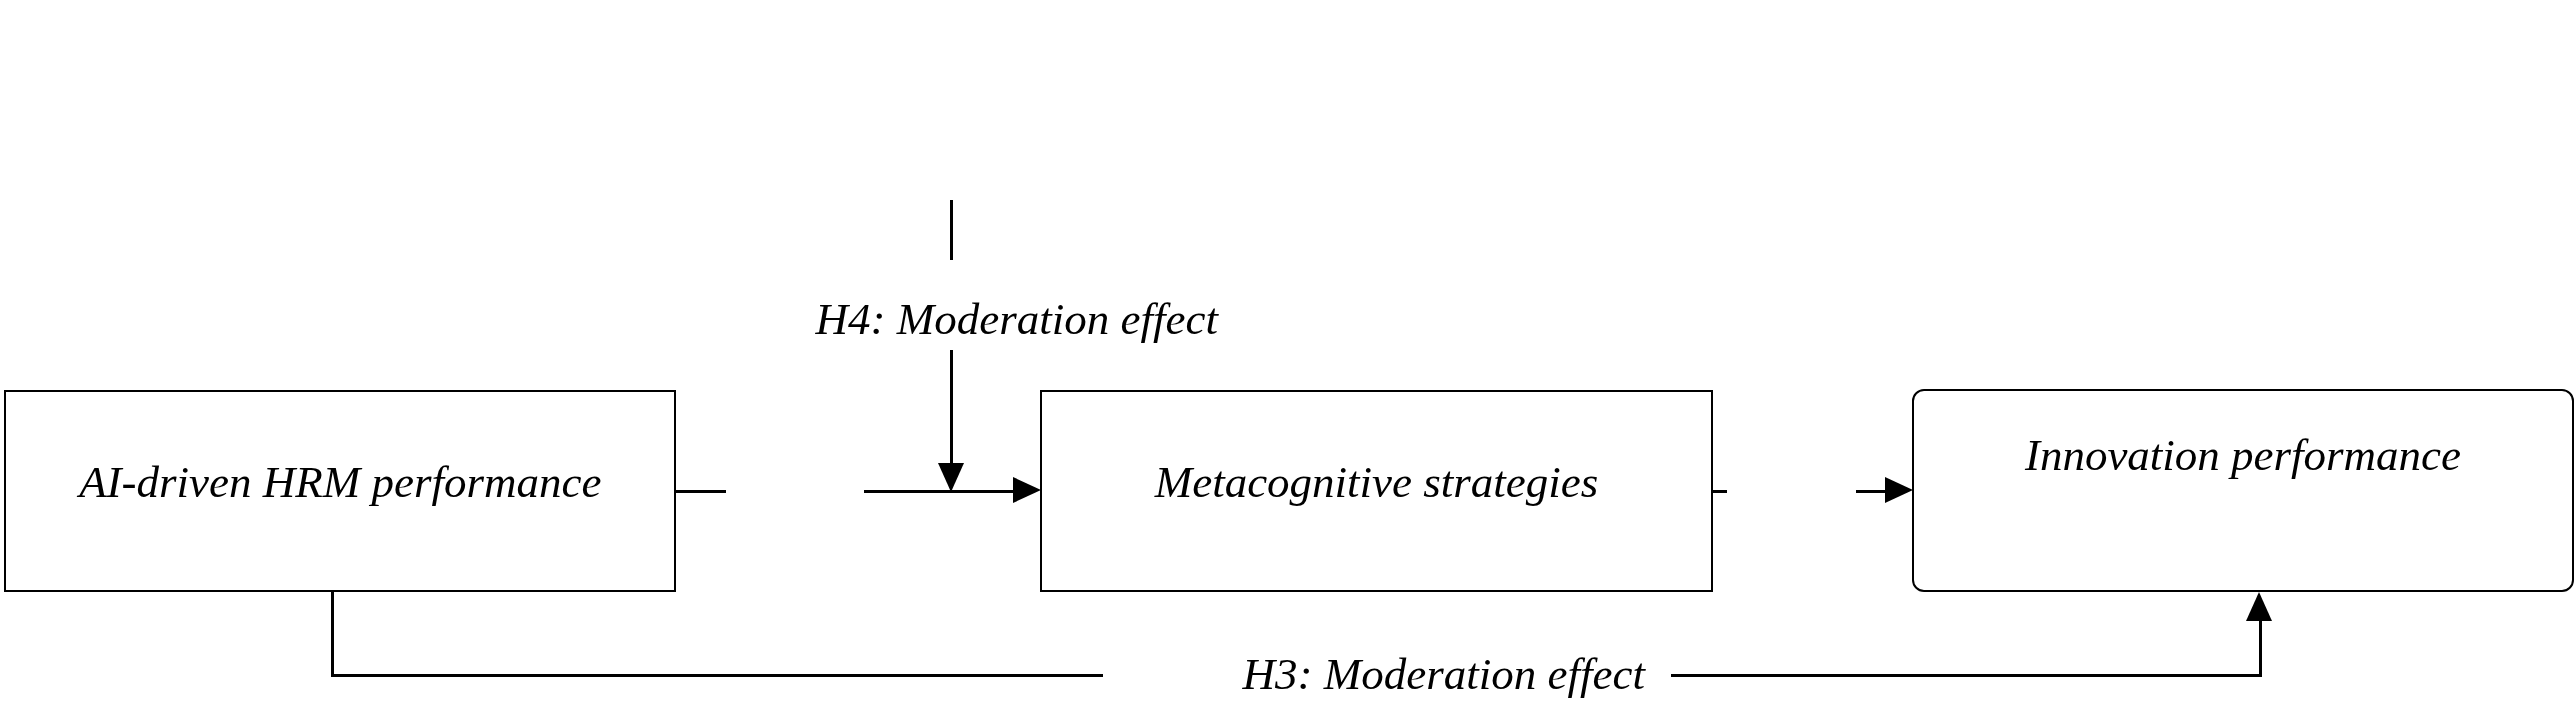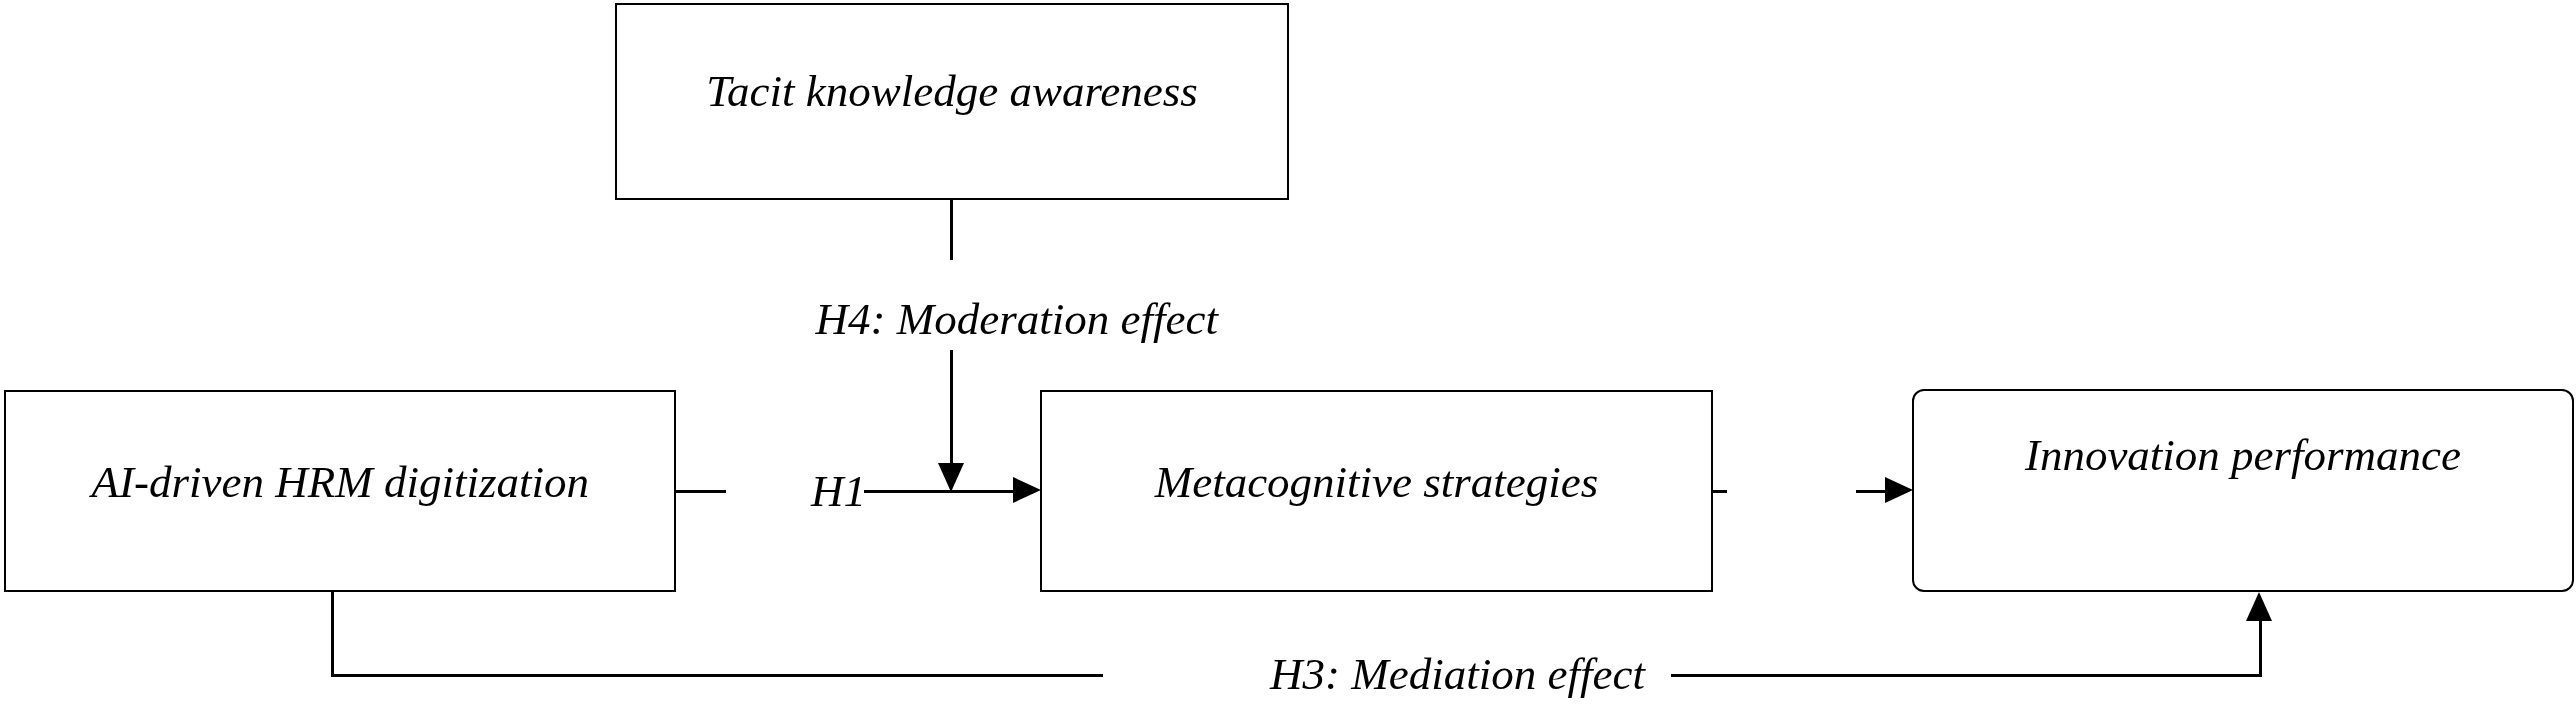--- a/index.html
+++ b/index.html
@@ -64,51 +64,47 @@
     border-left: 13.7px solid transparent;
     border-right: 13.7px solid transparent;
     border-bottom: 29px solid #000000;
   }
 </style>
 </head>
 <body>
 
 <div id="canvas">
 
-  <div class="box" style="left:615px; top:2.6px; width:674px; height:197px; padding-bottom:19px;">
-    <span class="node-label">Tacit knowledge awareness</span>
-  </div>
 
   <div class="box" style="left:4.3px; top:390px; width:672px; height:202px; padding-bottom:15.4px;">
-    <span class="node-label">AI-driven HRM digitization</span>
+    <span class="node-label">AI-driven HRM performance</span>
   </div>
 
   <div class="box" style="left:1040px; top:390px; width:673px; height:202px; padding-bottom:15.4px;">
     <span class="node-label">Metacognitive strategies</span>
   </div>
 
   <div class="box" style="left:1912px; top:389px; width:662px; height:203px; padding-bottom:69px;border-radius:12px;">
     <span class="node-label">Innovation performance</span>
   </div>
 
   <div class="line" style="left:950px; top:200px; width:2.6px; height:60px;"></div>
   <div class="edge-label" style="left:703px; top:292px; width:515px;">H4: Moderation effect</div>
   <div class="line" style="left:950px; top:350px; width:2.6px; height:113px;"></div>
   <div class="arrow-down" style="left:938px; top:463px;"></div>
 
   <div class="line" style="left:676px; top:490px; width:50px; height:2.6px;"></div>
-  <div class="edge-label" style="left:729px; top:464px; width:137px;">H1</div>
   <div class="line" style="left:864px; top:490px; width:149px; height:2.6px;"></div>
   <div class="arrow-right" style="left:1013px; top:477px;"></div>
 
   <div class="line" style="left:1713px; top:490px; width:13.7px; height:2.6px;"></div>
   <div class="line" style="left:1856px; top:490px; width:31px; height:2.6px;"></div>
   <div class="arrow-right" style="left:1885px; top:477px;"></div>
 
   <div class="line" style="left:331px; top:592px; width:2.6px; height:85px;"></div>
   <div class="line" style="left:331px; top:674px; width:772px; height:2.6px;"></div>
-  <div class="edge-label" style="left:1130px; top:647px; width:515px;">H3: Mediation effect</div>
+  <div class="edge-label" style="left:1130px; top:647px; width:515px;">H3: Moderation effect</div>
   <div class="line" style="left:1671px; top:674px; width:590px; height:2.6px;"></div>
   <div class="line" style="left:2259px; top:616px; width:2.6px; height:61px;"></div>
   <div class="arrow-up" style="left:2246px; top:592px;"></div>
 
 </div>
 
 
 </body></html>

